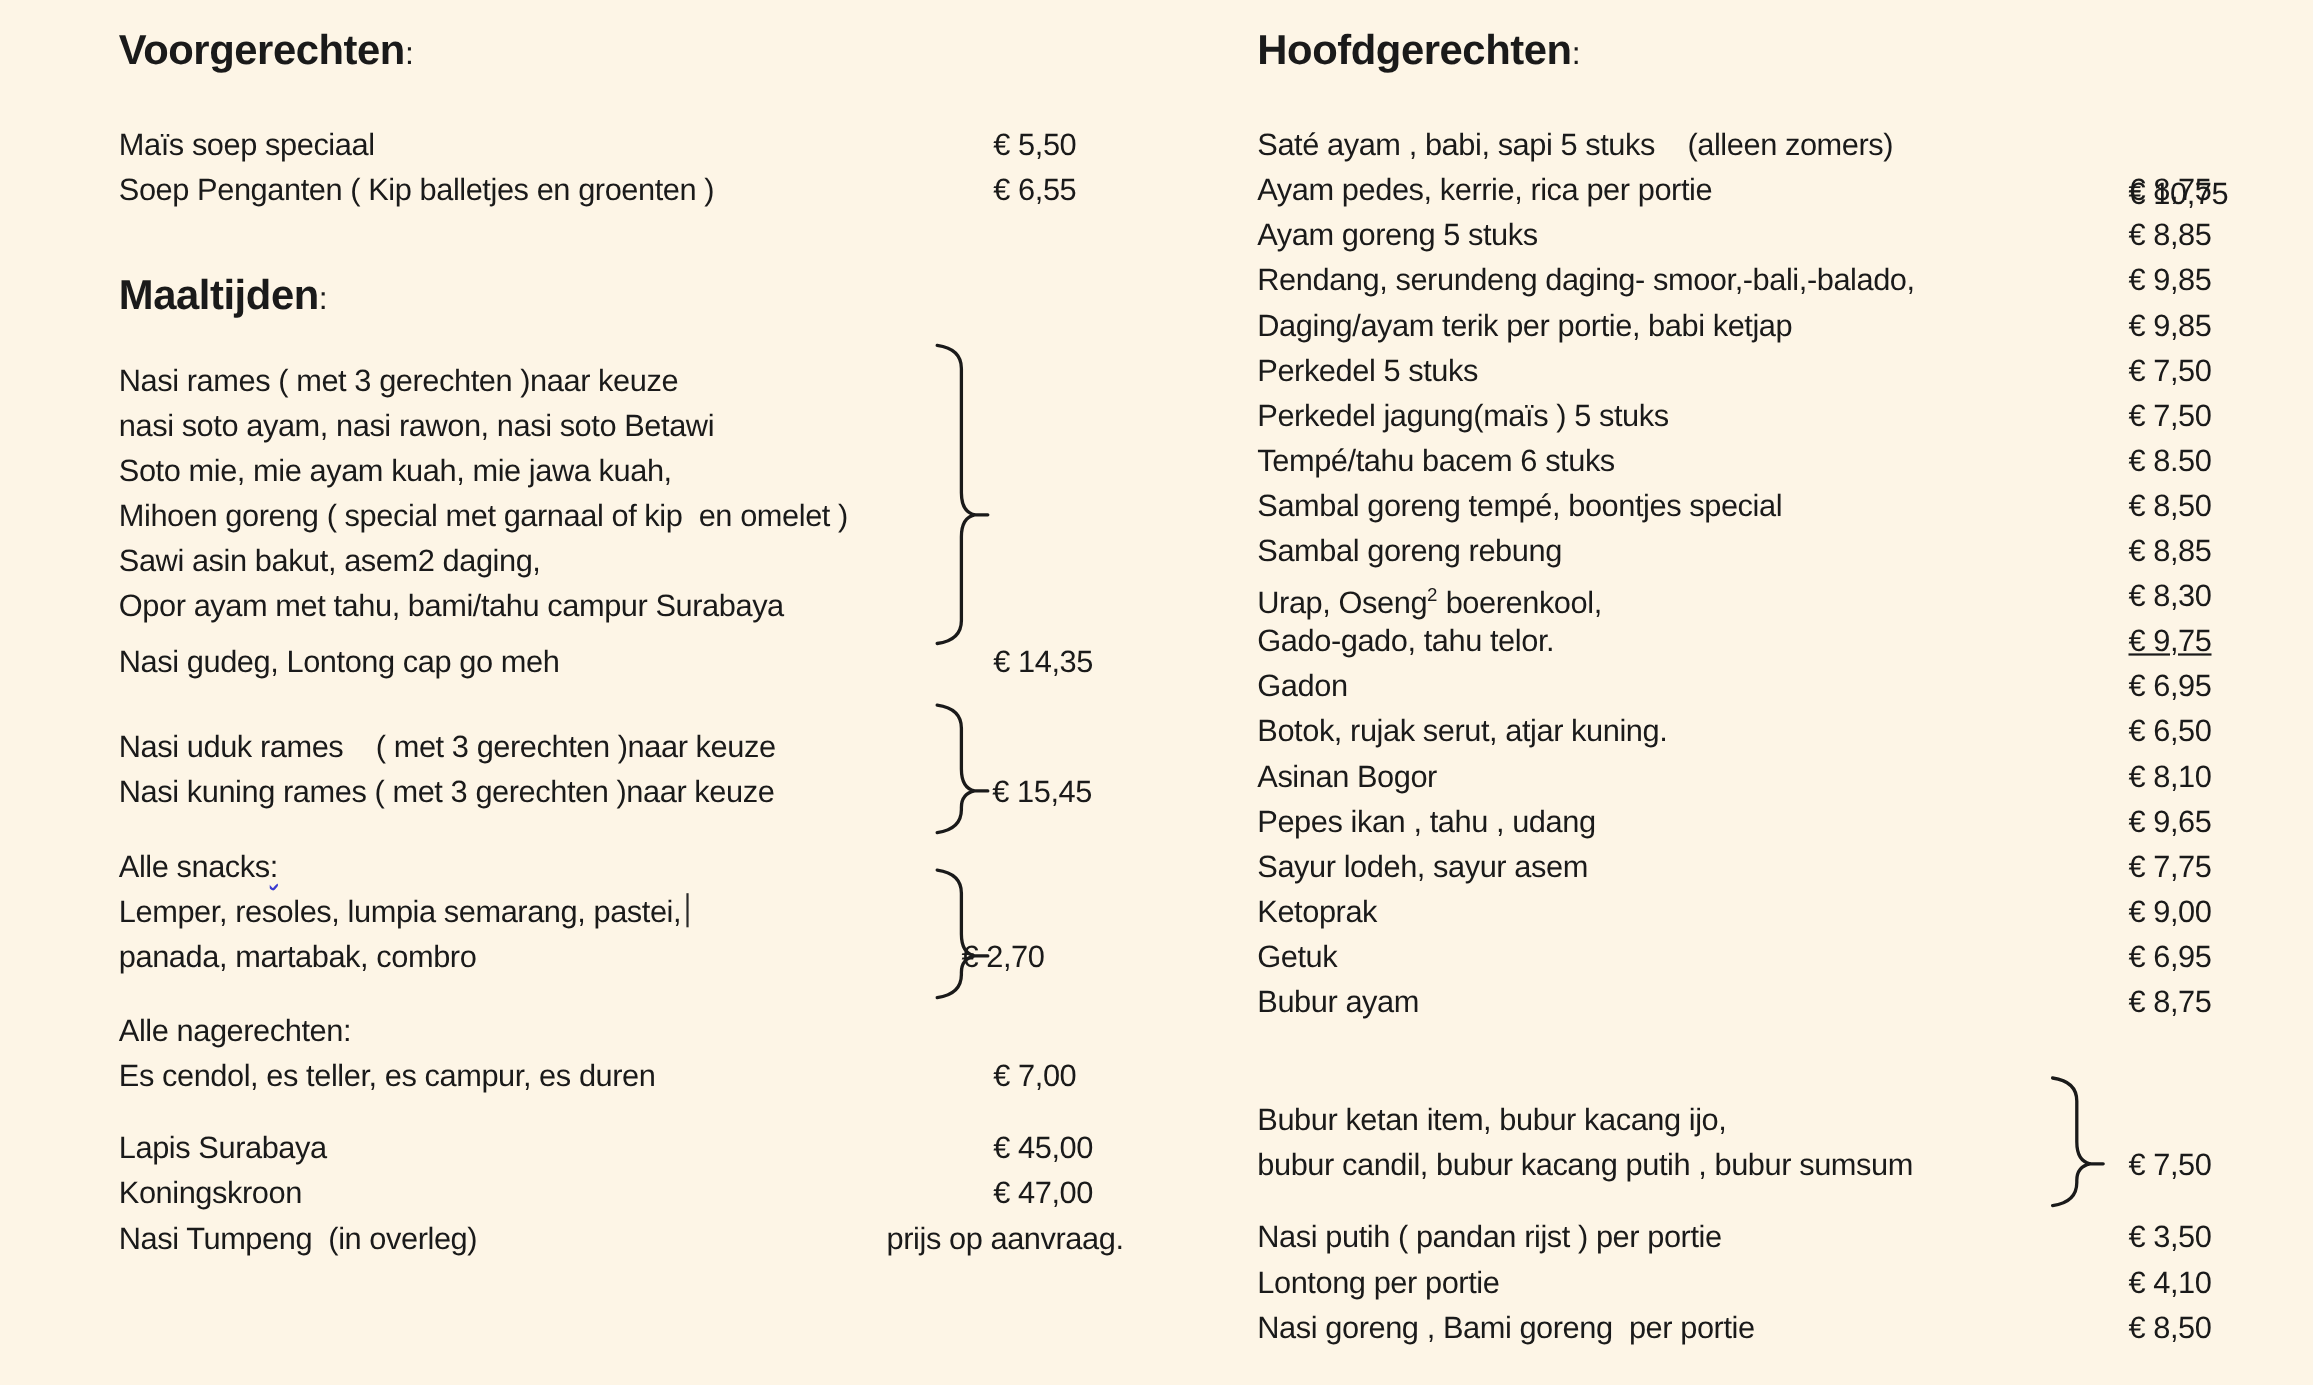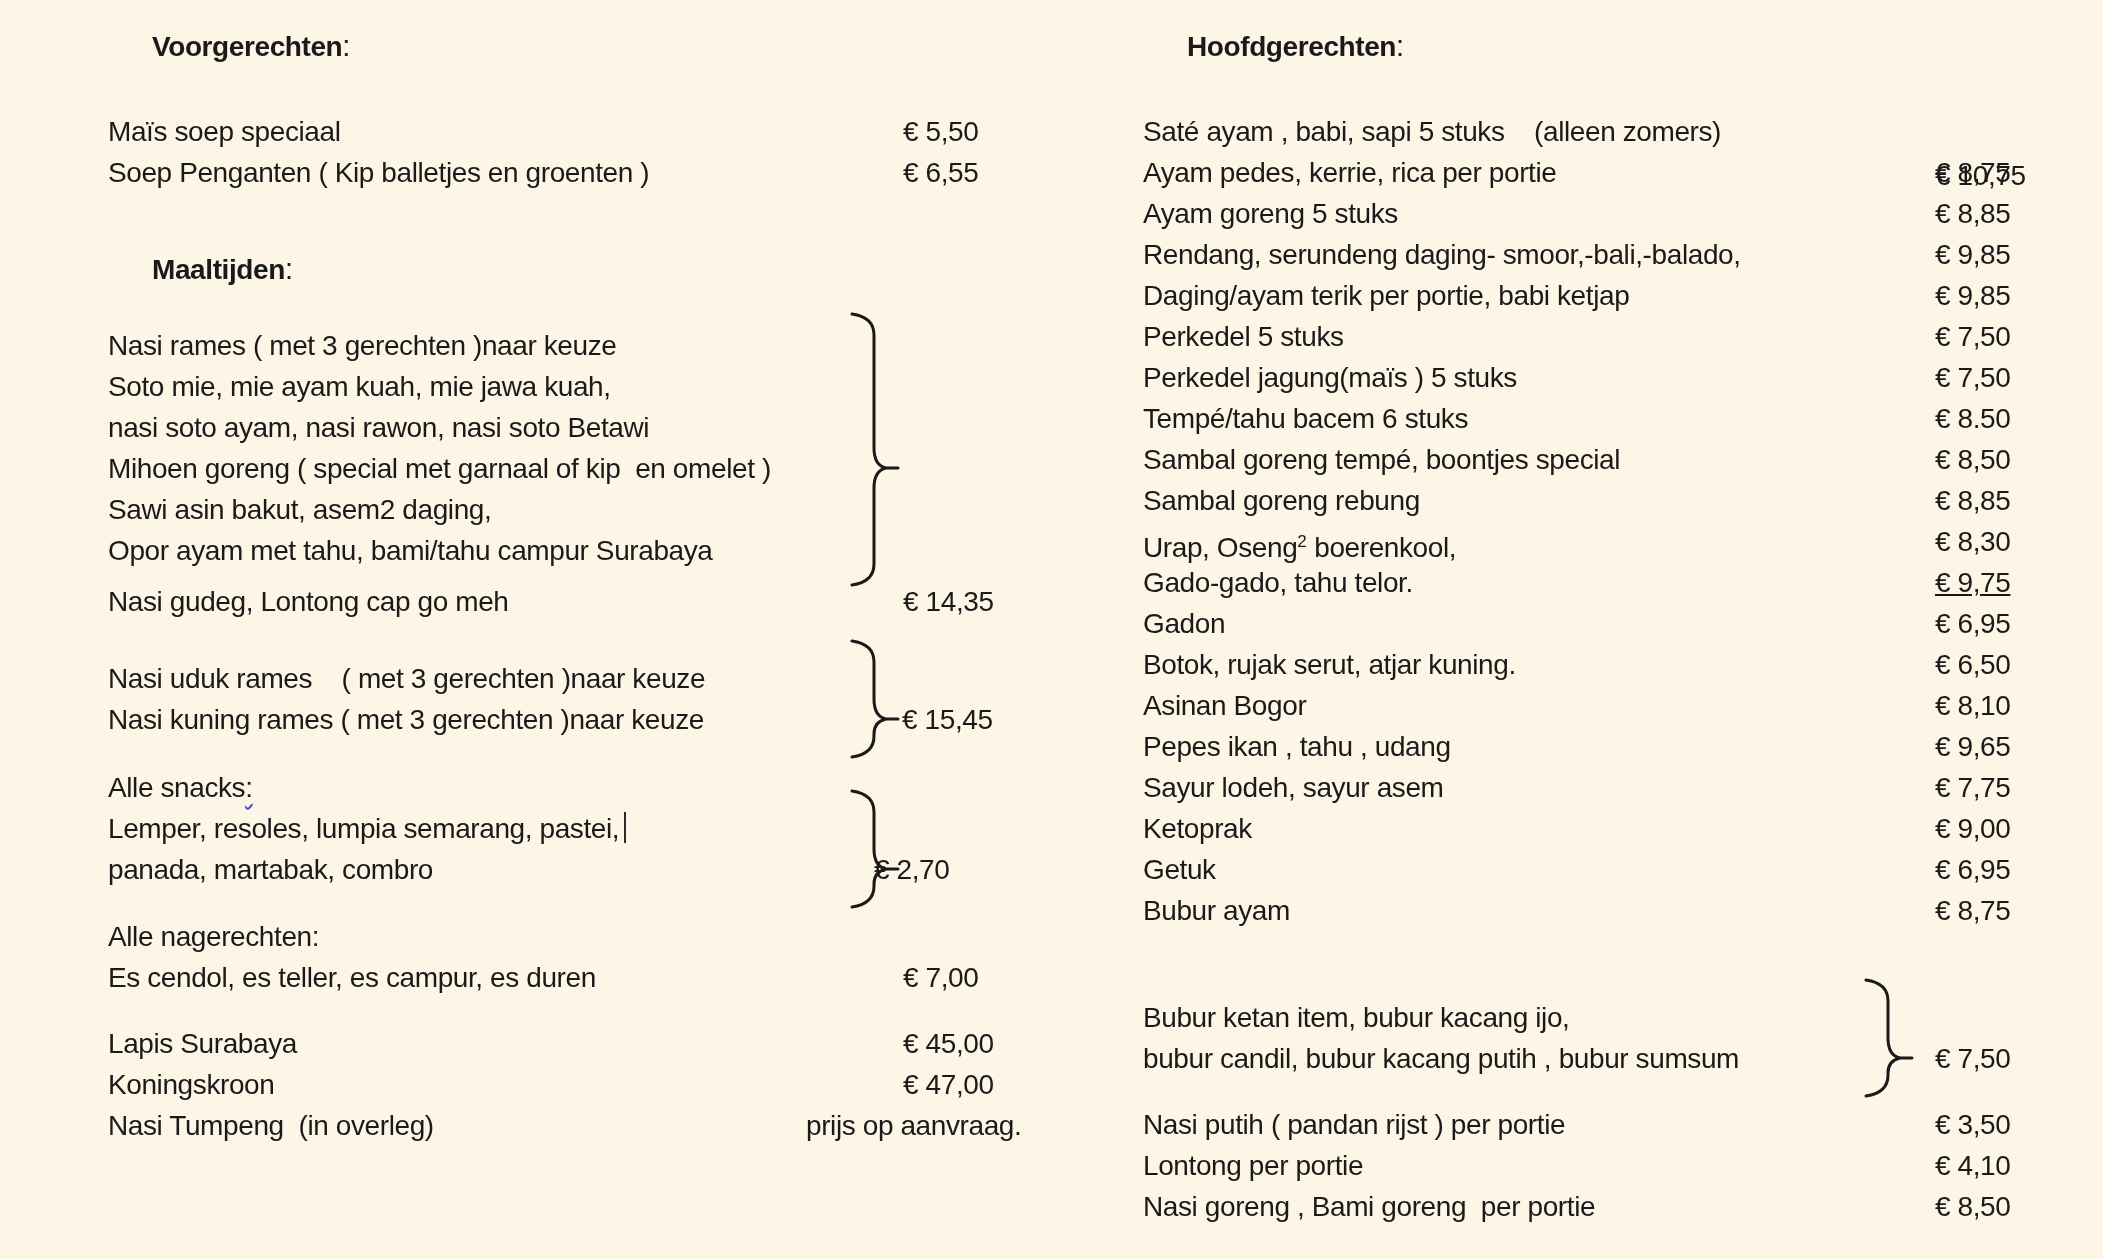--- a/index.html
+++ b/index.html
@@ -7,21 +7,21 @@
   #page {
     position:relative; width:2103px; height:1259px;
     background:#fdf5e6; overflow:hidden;
     font-family:"Liberation Sans","DejaVu Sans",sans-serif;
     color:#1a1a1a;
   }
   .col { position:absolute; top:26px; }
   #col-left  { left:108px;  width:985px; }
   #col-right { left:1143px; width:955px; }
   .row { position:relative; height:41px; line-height:41px; font-size:28px; letter-spacing:-0.4px; white-space:pre; }
-  .heading .htxt { font-weight:700; font-size:28px;margin-left:44px; }
+  .heading .htxt { font-weight:700; font-size:38px; }
   .heading .colon { font-size:29px; }
   .iname { display:inline; }
   .price { position:absolute; top:0; white-space:pre; }
   .group { position:relative; }
   .brace { position:absolute; pointer-events:none; }
   .cursor { display:inline-block; width:2px; height:31px; background:#2a2a2a; margin-left:5px; vertical-align:-5px; }
   .sup { vertical-align:super; font-size:17px; letter-spacing:0; }
   .squiggle {
     text-decoration-line:underline; text-decoration-style:wavy;
     text-decoration-color:#3a3ad0; text-decoration-thickness:2px;
@@ -36,22 +36,22 @@
   <div class="col" id="col-left">
       <div class="row heading"><span class="htxt">Voorgerechten</span><span class="colon">:</span></div>
       <div class="spacer" style="height: 44px;"></div>
       <div class="row item"><span class="iname">Maïs soep speciaal</span><span class="price" style="left: 795px;">€ 5,50</span></div>
       <div class="row item"><span class="iname">Soep Penganten ( Kip balletjes en groenten )</span><span class="price" style="left: 795px;">€ 6,55</span></div>
       <div class="spacer" style="height: 56px;"></div>
       <div class="row heading"><span class="htxt">Maaltijden</span><span class="colon">:</span></div>
       <div class="spacer" style="height: 35px;"></div>
       <div class="group">
         <div class="row item"><span class="iname">Nasi rames ( met 3 gerechten )naar keuze</span></div>
+        <div class="row item"><span class="iname">nasi soto ayam, nasi rawon, nasi soto Betawi</span></div>
         <div class="row item"><span class="iname">Soto mie, mie ayam kuah, mie jawa kuah,</span></div>
-        <div class="row item"><span class="iname">nasi soto ayam, nasi rawon, nasi soto Betawi</span></div>
         <div class="row item"><span class="iname">Mihoen goreng ( special met garnaal of kip  en omelet )</span></div>
         <div class="row item"><span class="iname">Sawi asin bakut, asem2 daging,</span></div>
         <div class="row item"><span class="iname">Opor ayam met tahu, bami/tahu campur Surabaya</span></div>
         <svg width="58" height="277" viewBox="0 0 58 277" class="brace" style="left: 738px; top: -14px;">
           <path d="M6 3 C20 5 28 12 28 24 L28 137 C28 147 31 155 40 157 L52 157 M40 157 C31 159 28 167 28 177 L28 253 C28 265 20 272 6 274" fill="none" stroke="#1a1a1a" stroke-width="3" stroke-linecap="round"></path>
         </svg>
       </div>
       <div class="spacer" style="height: 10px;"></div>
       <div class="row item"><span class="iname">Nasi gudeg, Lontong cap go meh</span><span class="price" style="left: 795px;">€ 14,35</span></div>
       <div class="spacer" style="height: 36px;"></div>

